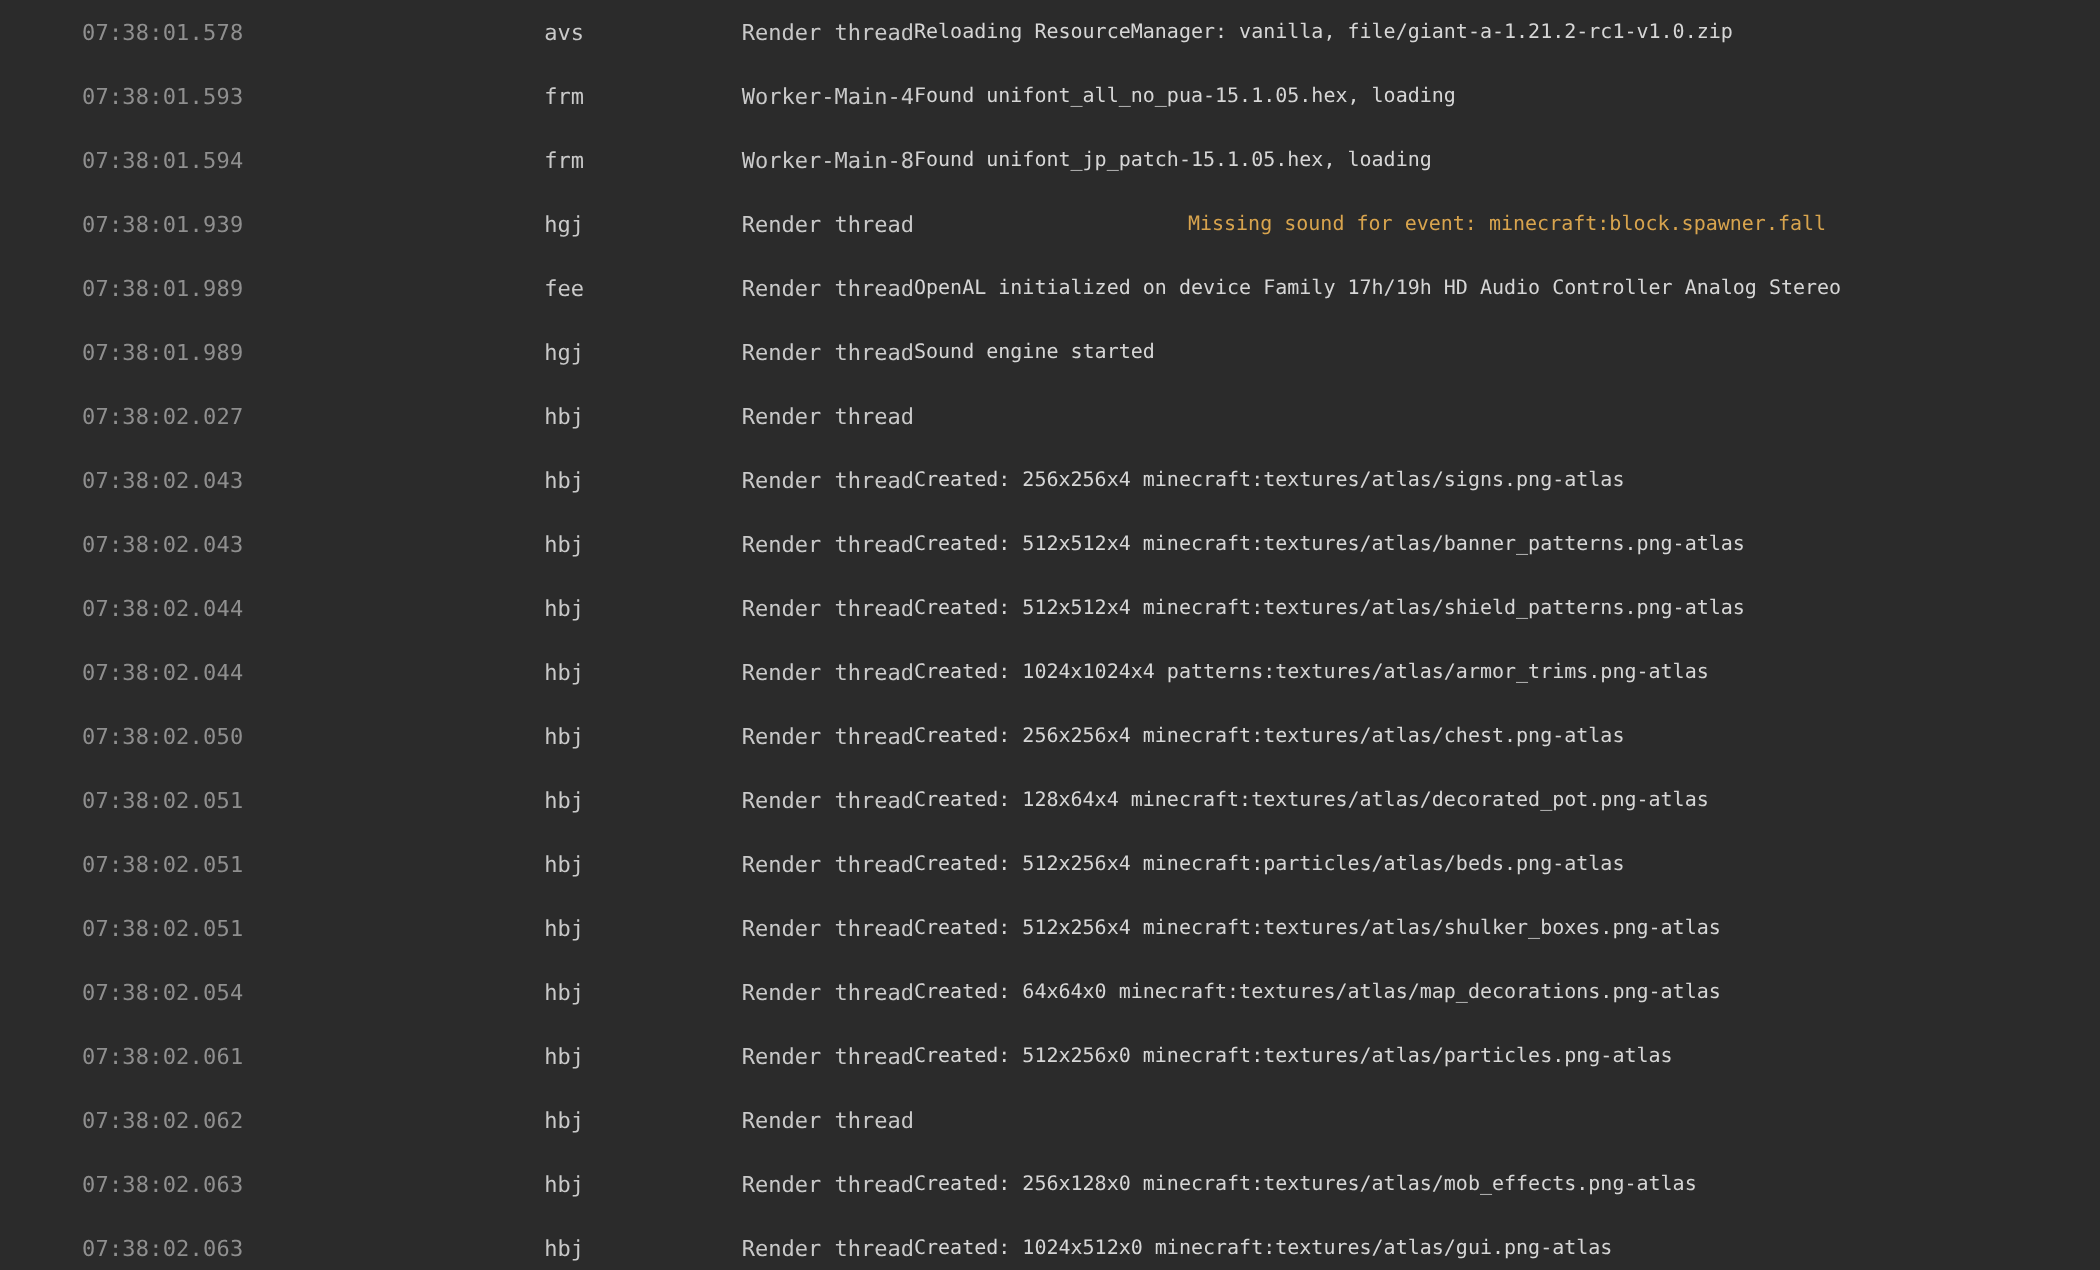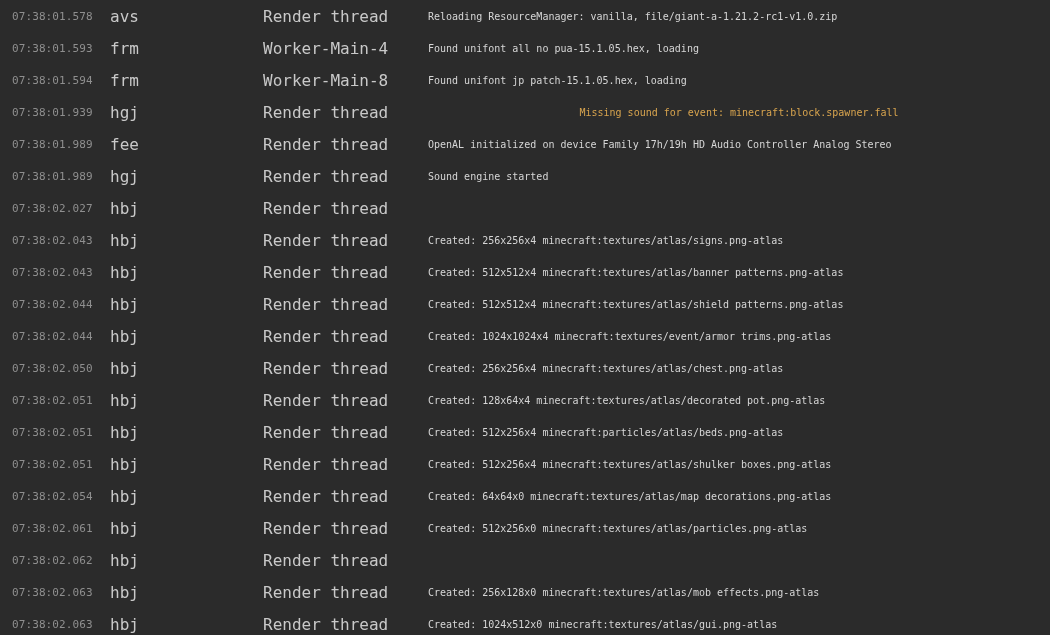--- a/index.html
+++ b/index.html
@@ -21,29 +21,31 @@
     width: 1050px;
     height: 635px;
     padding-left: 12px;
   }
   .log-row {
     display: grid;
     grid-template-columns: 98px 153px 165px 1fr;
     height: 32px;
     align-items: center;
     white-space: pre;
+    margin-left: 29px;
   }
   .cell-time {
     font-size: 11px;
     color: var(--time-color);
     letter-spacing: 0.1px;
   }
   .cell-logger, .cell-thread {
-    font-size: 16px;
+    font-size: 11px;
     color: var(--text-color);
+    text-align: right;
   }
   .cell-message {
     font-size: 10px;
     color: var(--msg-color);
     overflow: hidden;
   }
   .log-row.level-warning .cell-message {
     color: var(--warn-color);
     text-align: center;
   }
@@ -118,21 +120,21 @@
     <span class="cell-time">07:38:02.044</span>
     <span class="cell-logger">hbj</span>
     <span class="cell-thread">Render thread</span>
     <span class="cell-message">Created: 512x512x4 minecraft:textures/atlas/shield_patterns.png-atlas</span>
   </div>
 
   <div class="log-row level-info">
     <span class="cell-time">07:38:02.044</span>
     <span class="cell-logger">hbj</span>
     <span class="cell-thread">Render thread</span>
-    <span class="cell-message">Created: 1024x1024x4 minecraft:textures/event/armor_trims.png-atlas</span>
+    <span class="cell-message">Created: 1024x1024x4 patterns:textures/atlas/armor_trims.png-atlas</span>
   </div>
 
   <div class="log-row level-info">
     <span class="cell-time">07:38:02.050</span>
     <span class="cell-logger">hbj</span>
     <span class="cell-thread">Render thread</span>
     <span class="cell-message">Created: 256x256x4 minecraft:textures/atlas/chest.png-atlas</span>
   </div>
 
   <div class="log-row level-info">

